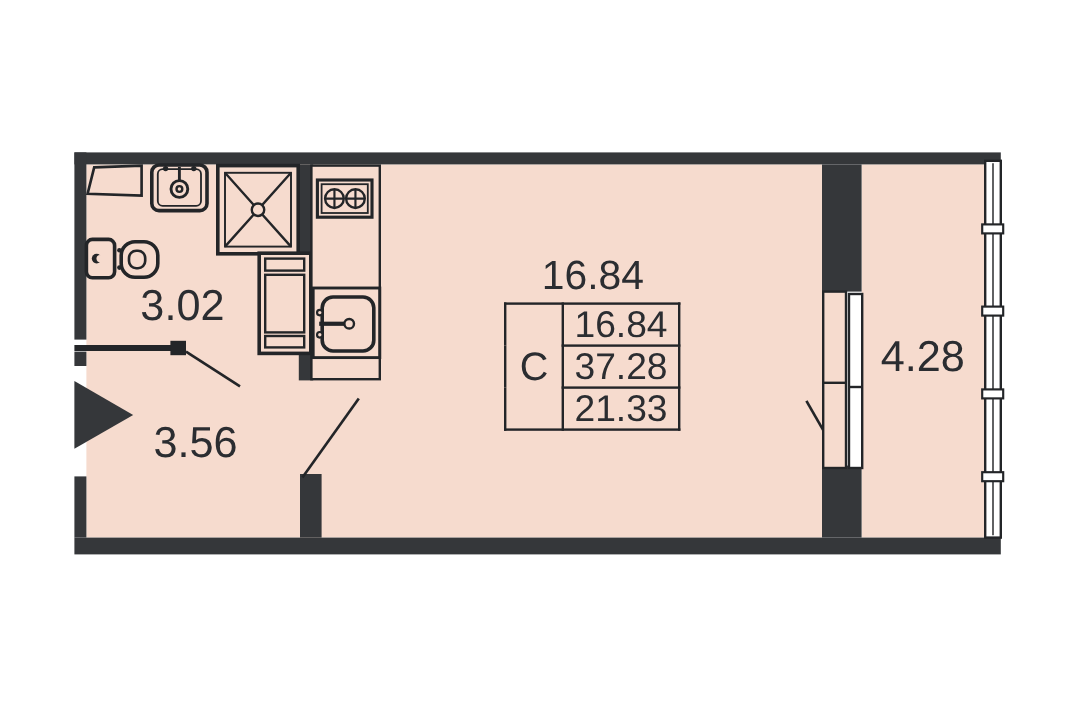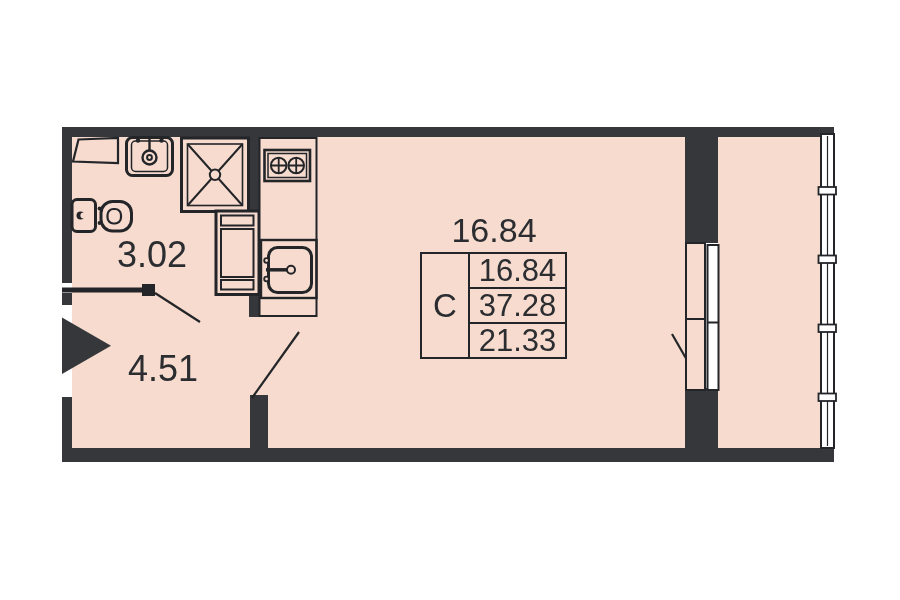--- a/index.html
+++ b/index.html
@@ -170,24 +170,25 @@
         <circle class="fixt" stroke-width="1.8" cx="266.5" cy="260.5" r="2.3"></circle>
         <circle class="fixt" stroke-width="1.8" cx="266.5" cy="279" r="2.3"></circle>
       </g>
     </g>
 
     <polygon class="wall" points="62,317.5 62,374 111,345.8"></polygon>
   </svg>
 
   <div class="area-label" style="left:152px; top:255px;">3.02</div>
 
-  <div class="area-label" style="left:163px; top:369px;">4.51</div>
+  <div class="area-label" style="left:163px; top:369px;">3.56</div>
 
   <div class="area-label small" style="left:494px; top:230px;">16.84</div>
 
+  <div class="area-label" style="left:769px; top:297px;">4.28</div>
 
   <div class="legend">
     <table>
       <tbody>
         <tr>
           <td class="type-cell" rowspan="3">C</td>
           <td class="val-cell">16.84</td>
         </tr>
         <tr>
           <td class="val-cell">37.28</td>

